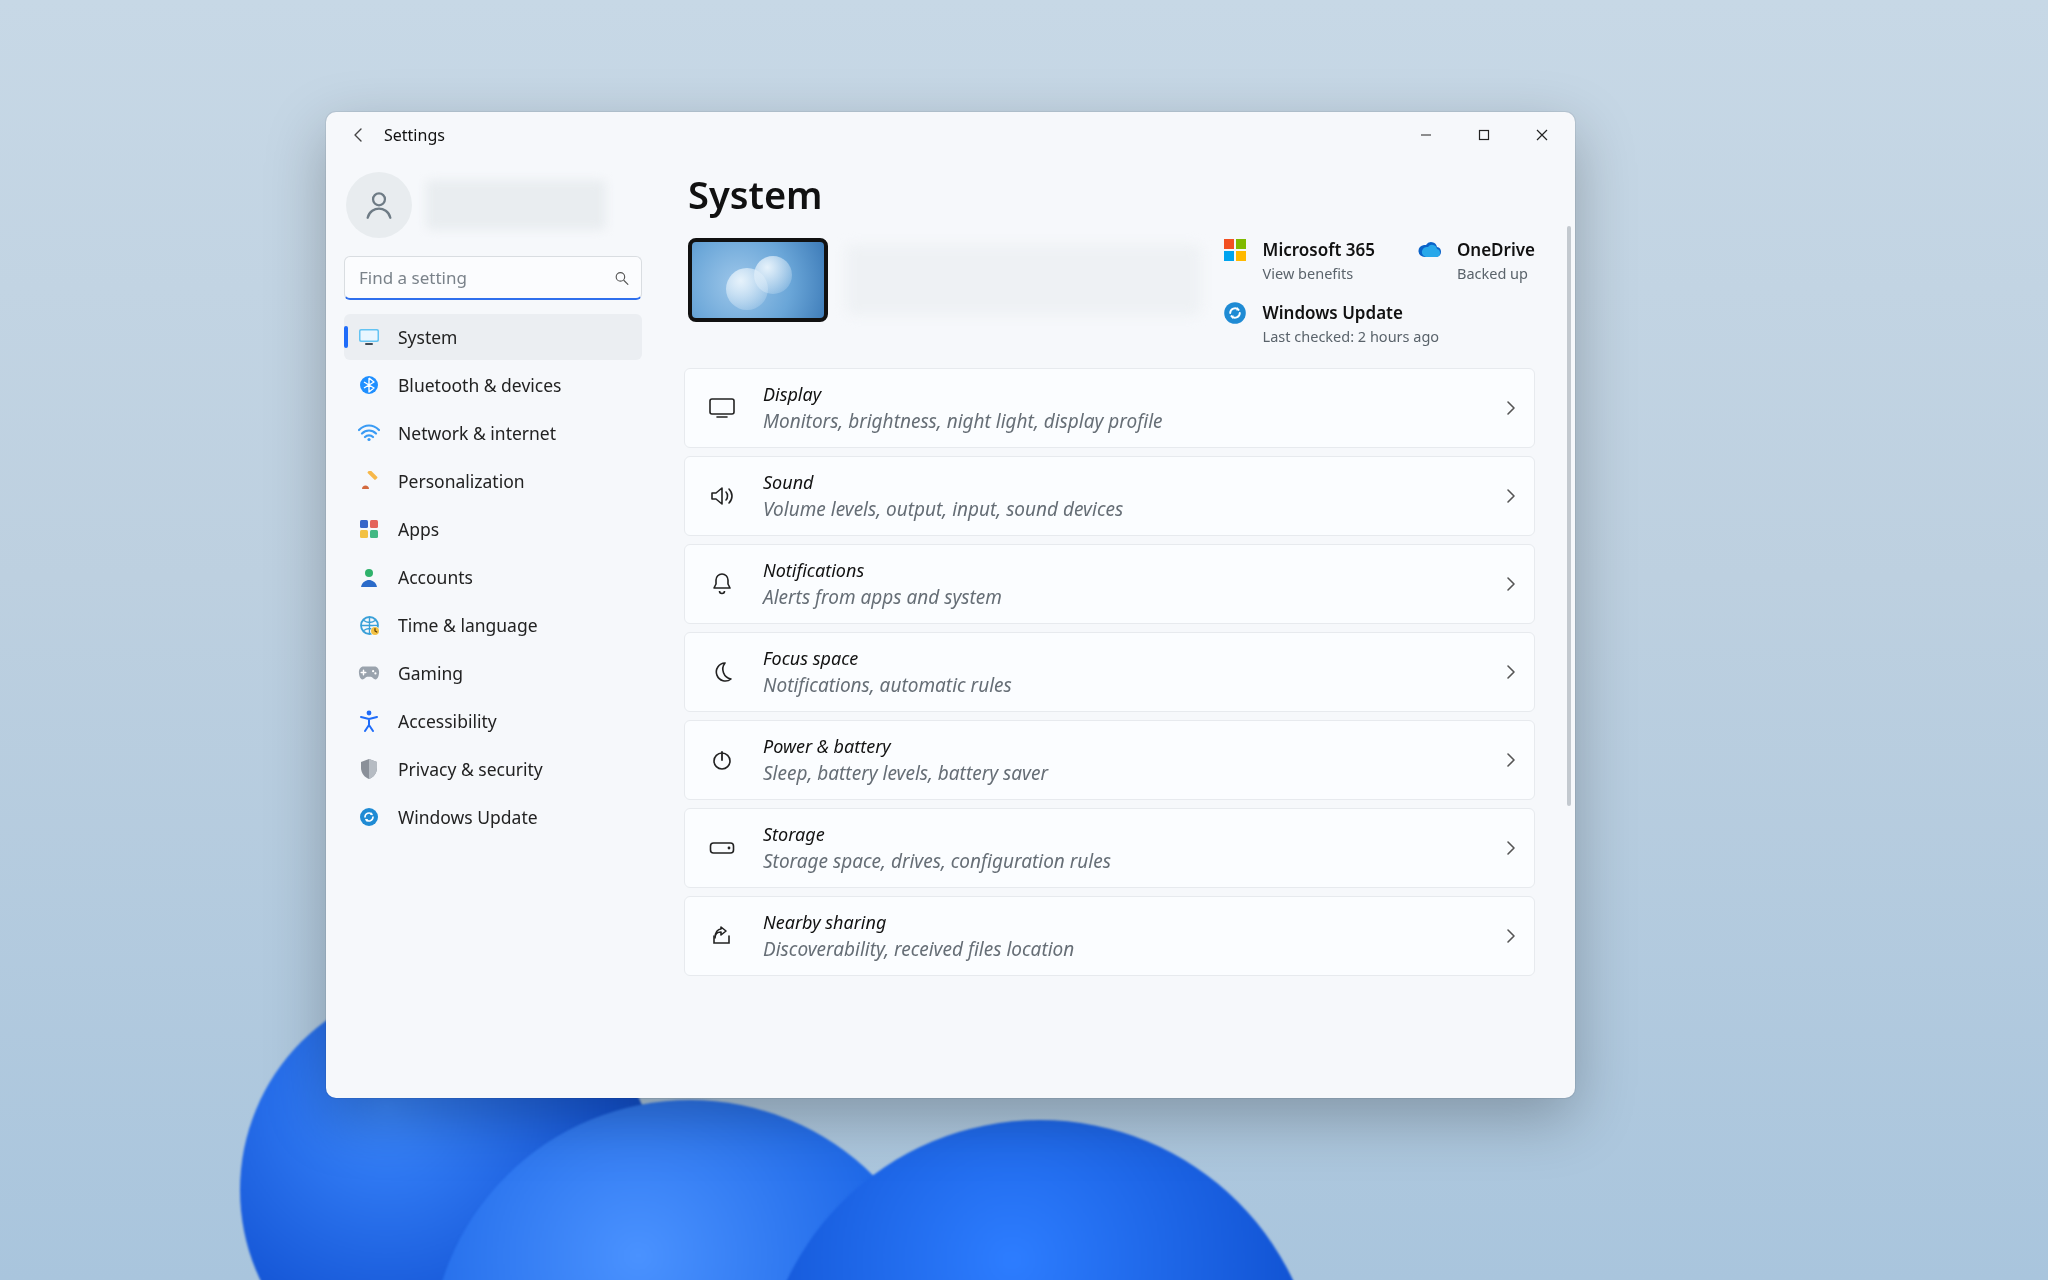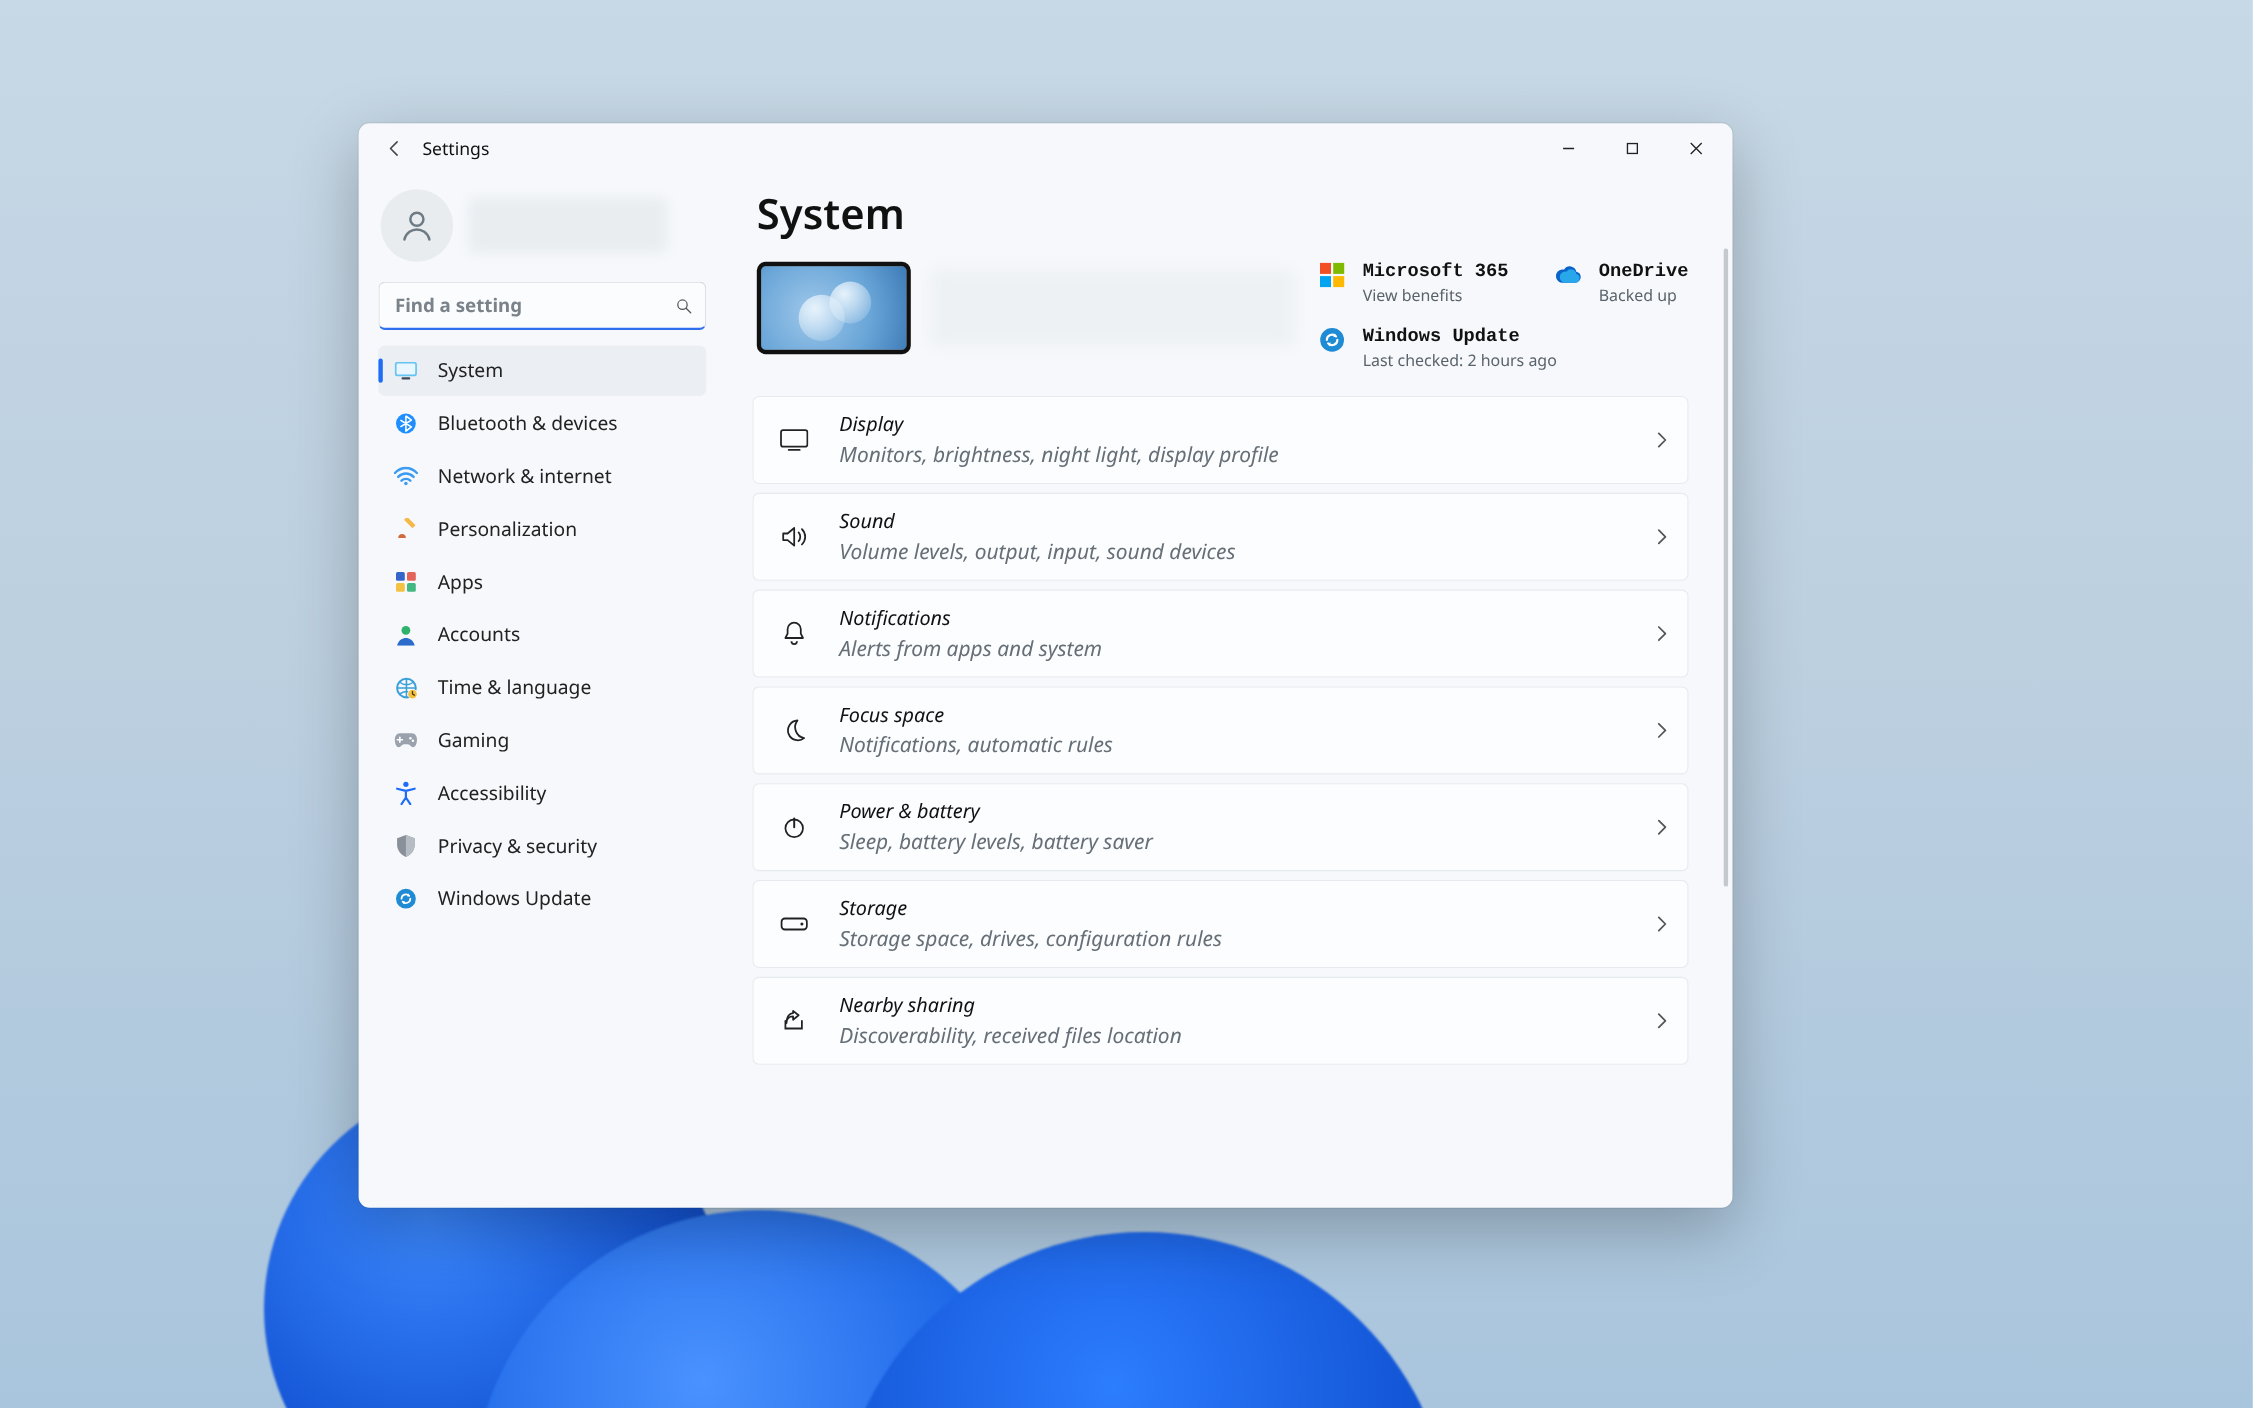--- a/index.html
+++ b/index.html
@@ -40,21 +40,21 @@
 
   .body { flex:1; display:flex; min-height:0; }
 
   
   .sidebar { width: 334px; padding: 10px 18px 0 18px; display:flex; flex-direction:column; }
   .profile { display:flex; align-items:center; gap:14px; padding: 4px 2px 12px 2px; }
   .avatar { width:66px; height:66px; border-radius:50%; background:#e8ecef; display:flex; align-items:center; justify-content:center; color:#6e7b85; }
   .profile-name { width:180px; height:50px; border-radius:6px; background:#e9edf0; filter: blur(5px); }
 
   .search { position:relative; margin: 6px 0 14px 0; }
-  .search input { width:100%; height:44px; border:1px solid #d9dde1; border-bottom:2px solid #2f6fed; border-radius:6px; background:#fbfcfe; padding: 0 42px 0 14px; font-size:17px; color:#333; outline:none;font-weight:bold; }
+  .search input { width:100%; height:44px; border:1px solid #d9dde1; border-bottom:2px solid #2f6fed; border-radius:6px; background:#fbfcfe; padding: 0 42px 0 14px; font-size:17px; color:#333; outline:none; }
   .search .ico { position:absolute; right:12px; top:50%; transform:translateY(-50%); color:#555; }
 
   .nav { display:flex; flex-direction:column; gap:2px; }
   .nav-item { height:46px; border-radius:6px; display:flex; align-items:center; gap:18px; padding: 0 10px 0 14px; color:#222; font-size:17.5px; cursor:pointer; position:relative; }
   .nav-item.active { background:#ebeef2; }
   .nav-item.active::before { content:""; position:absolute; left:0; top:12px; bottom:12px; width:3.5px; border-radius:3px; background:#1f6cf9; }
   .nav-item .ico { width:22px; height:22px; display:flex; align-items:center; justify-content:center; flex:0 0 22px; }
 
   
   .main { flex:1; padding: 6px 12px 0 24px; display:flex; flex-direction:column; min-width:0; position:relative; }
@@ -65,21 +65,21 @@
   .thumb { width:140px; height:84px; border-radius:8px; border:4px solid #111; background: radial-gradient(circle at 35% 55%, #9ec7ea 0%, #6aa6d8 55%, #3d7bb8 100%); position:relative; overflow:hidden; }
   .thumb::before, .thumb::after { content:""; position:absolute; border-radius:50%; background: radial-gradient(circle at 35% 30%, #e6f2fb, rgba(230,242,251,0)); }
   .thumb::before { width:42px; height:42px; left:34px; top:26px; }
   .thumb::after  { width:38px; height:38px; left:62px; top:14px; }
   .device-meta { flex:1; height:70px; border-radius:8px; background:#eef1f4; filter: blur(6px); }
 
   .cards { display:flex; flex-direction:column; gap:8px; }
   .cards-row { display:flex; gap:42px; }
   .promo { display:flex; gap:14px; align-items:flex-start; cursor:pointer; }
   .promo .ico { width:26px; height:26px; }
-  .promo .ttl { font-size:17px; font-weight:600; color:#111;font-family:Liberation Mono, monospace; }
+  .promo .ttl { font-size:17px; font-weight:600; color:#111; }
   .promo .sub { font-size:14.5px; color:#5a636b; margin-top:2px; }
 
   .list { padding-right: 28px; overflow-y:auto; }
   .item { background:#fbfdff; border:1px solid #e7eaee; border-radius:6px; height:80px; margin-bottom:8px; display:flex; align-items:center; padding: 0 18px 0 22px; cursor:pointer;font-style:italic; }
   .item .ico { width:30px; color:#222; display:flex; align-items:center; justify-content:center; }
   .item .txt { margin-left:26px; flex:1; min-width:0; }
   .item .ttl { font-size:18px; color:#111; }
   .item .sub { font-size:19px; color:#666e76; margin-top:2px; }
   .item .chev { color:#555; }
 

